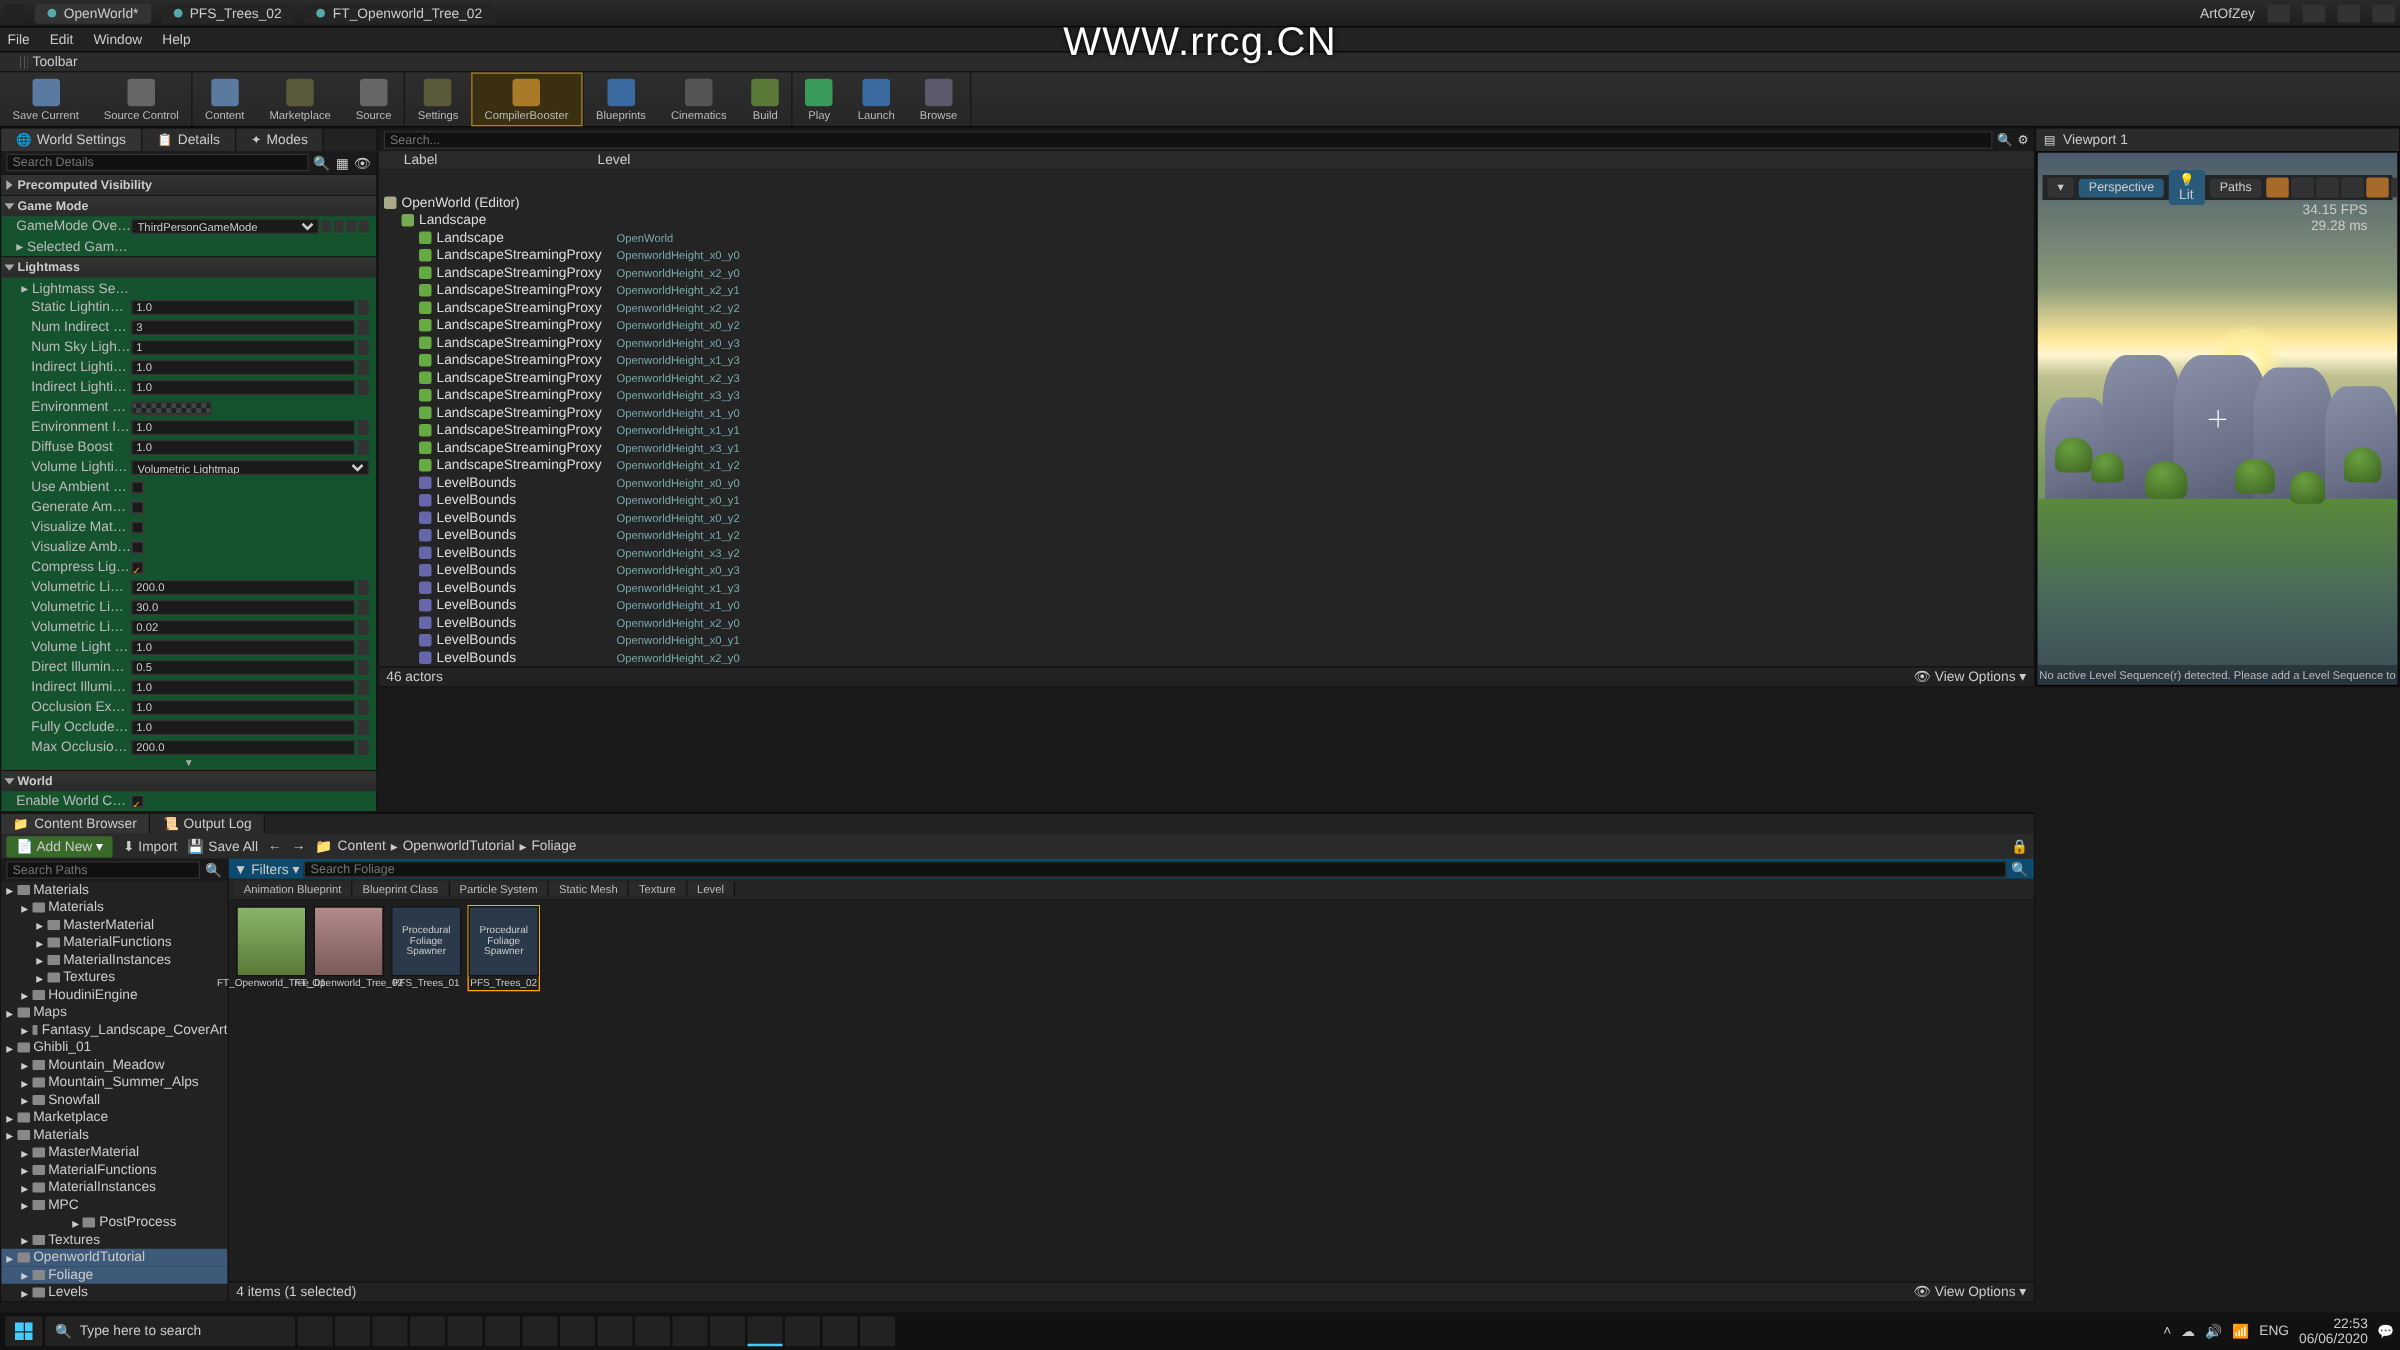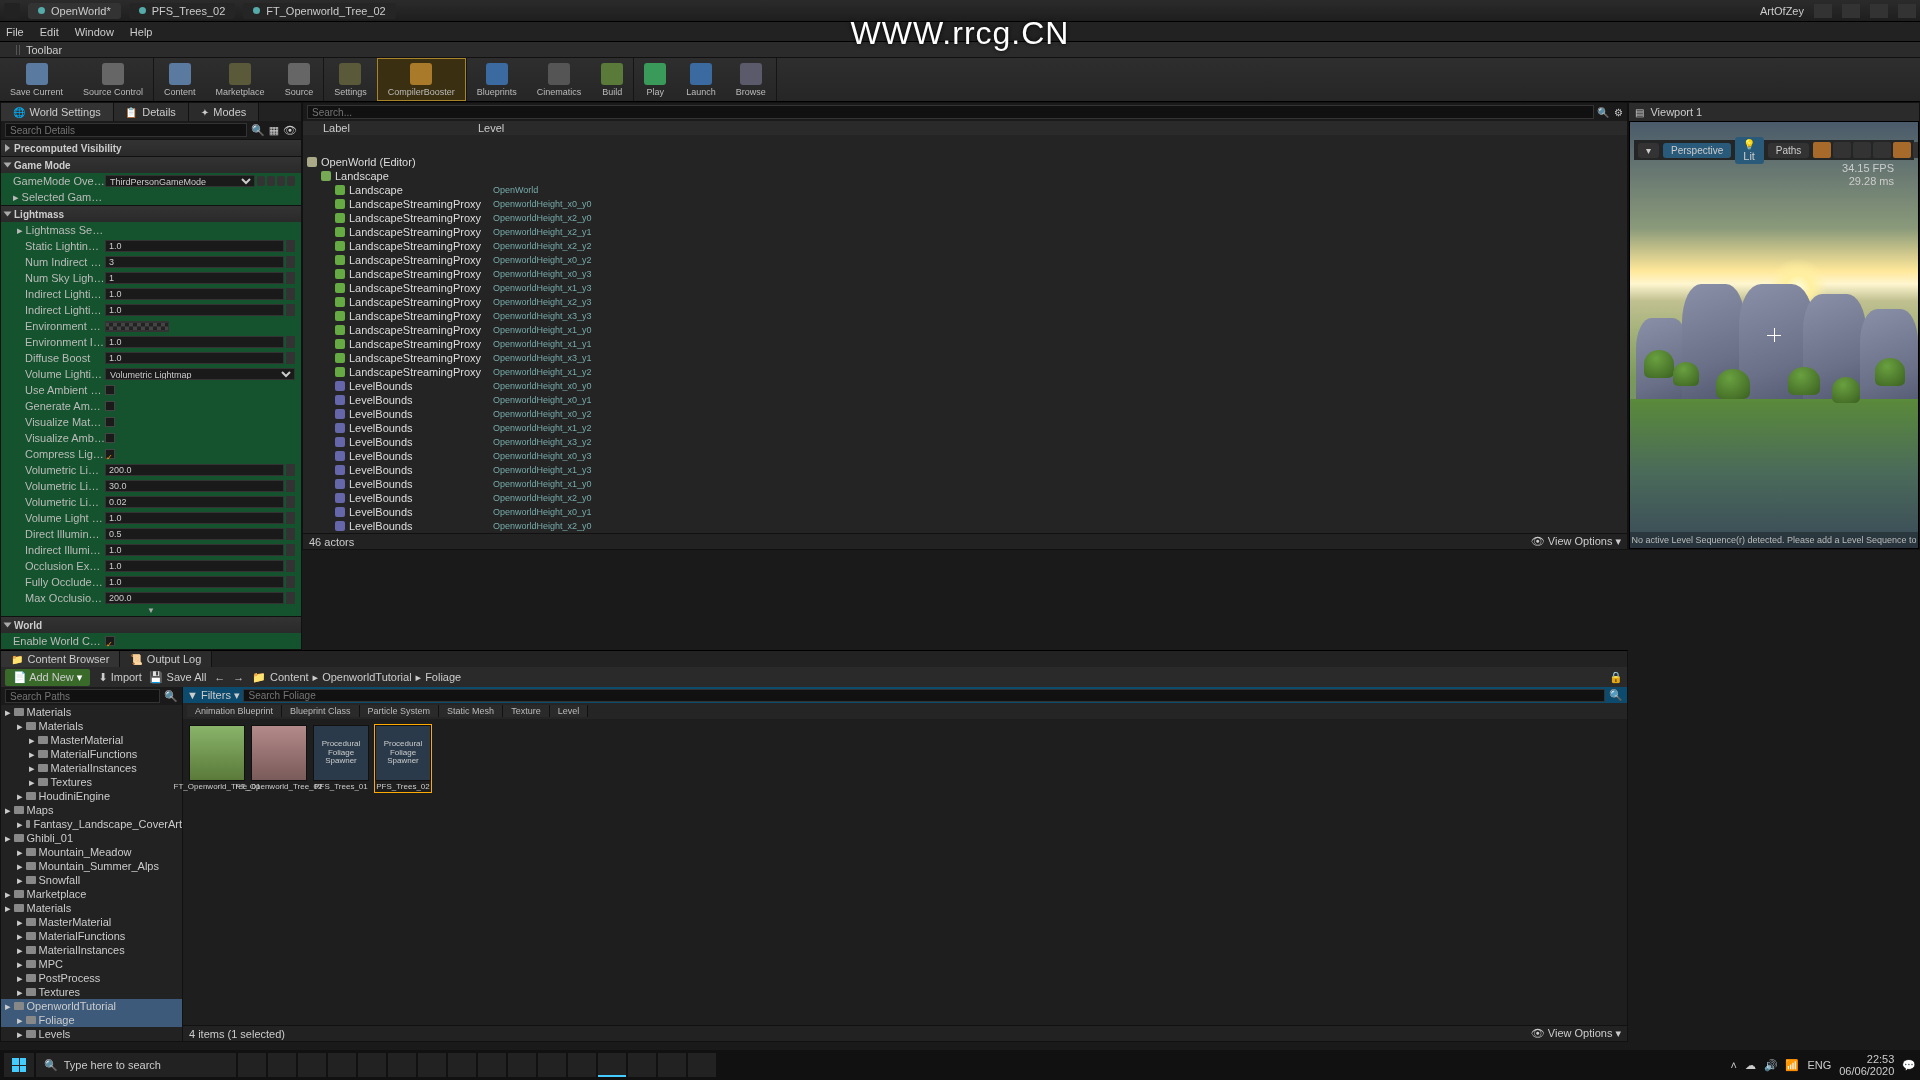--- a/index.html
+++ b/index.html
@@ -674,21 +674,21 @@
             <div class="cb-tree-row" style="padding-left: 4px;">▸ <div class="folder-ic"></div> Ghibli_01</div>
             <div class="cb-tree-row" style="padding-left: 16px;">▸ <div class="folder-ic"></div> Mountain_Meadow</div>
             <div class="cb-tree-row" style="padding-left: 16px;">▸ <div class="folder-ic"></div> Mountain_Summer_Alps</div>
             <div class="cb-tree-row" style="padding-left: 16px;">▸ <div class="folder-ic"></div> Snowfall</div>
             <div class="cb-tree-row" style="padding-left: 4px;">▸ <div class="folder-ic"></div> Marketplace</div>
             <div class="cb-tree-row" style="padding-left: 4px;">▸ <div class="folder-ic"></div> Materials</div>
             <div class="cb-tree-row" style="padding-left: 16px;">▸ <div class="folder-ic"></div> MasterMaterial</div>
             <div class="cb-tree-row" style="padding-left: 16px;">▸ <div class="folder-ic"></div> MaterialFunctions</div>
             <div class="cb-tree-row" style="padding-left: 16px;">▸ <div class="folder-ic"></div> MaterialInstances</div>
             <div class="cb-tree-row" style="padding-left: 16px;">▸ <div class="folder-ic"></div> MPC</div>
-            <div class="cb-tree-row" style="padding-left: 16px;">▸ <div class="folder-ic"></div> PostProcess</div>
+            <div class="cb-tree-row" style="padding-left: 16px; justify-content: center;">▸ <div class="folder-ic"></div> PostProcess</div>
             <div class="cb-tree-row" style="padding-left: 16px;">▸ <div class="folder-ic"></div> Textures</div>
             <div class="cb-tree-row sel" style="padding-left: 4px;">▸ <div class="folder-ic"></div> OpenworldTutorial</div>
             <div class="cb-tree-row sel" style="padding-left: 16px;">▸ <div class="folder-ic"></div> Foliage</div>
             <div class="cb-tree-row" style="padding-left: 16px;">▸ <div class="folder-ic"></div> Levels</div>
           </div>
       </div>
       <div class="cb-assets">
         <div class="filter-row">
           <span>▼ <span>Filters</span> ▾</span>
           <input placeholder="Search Foliage" style="">

